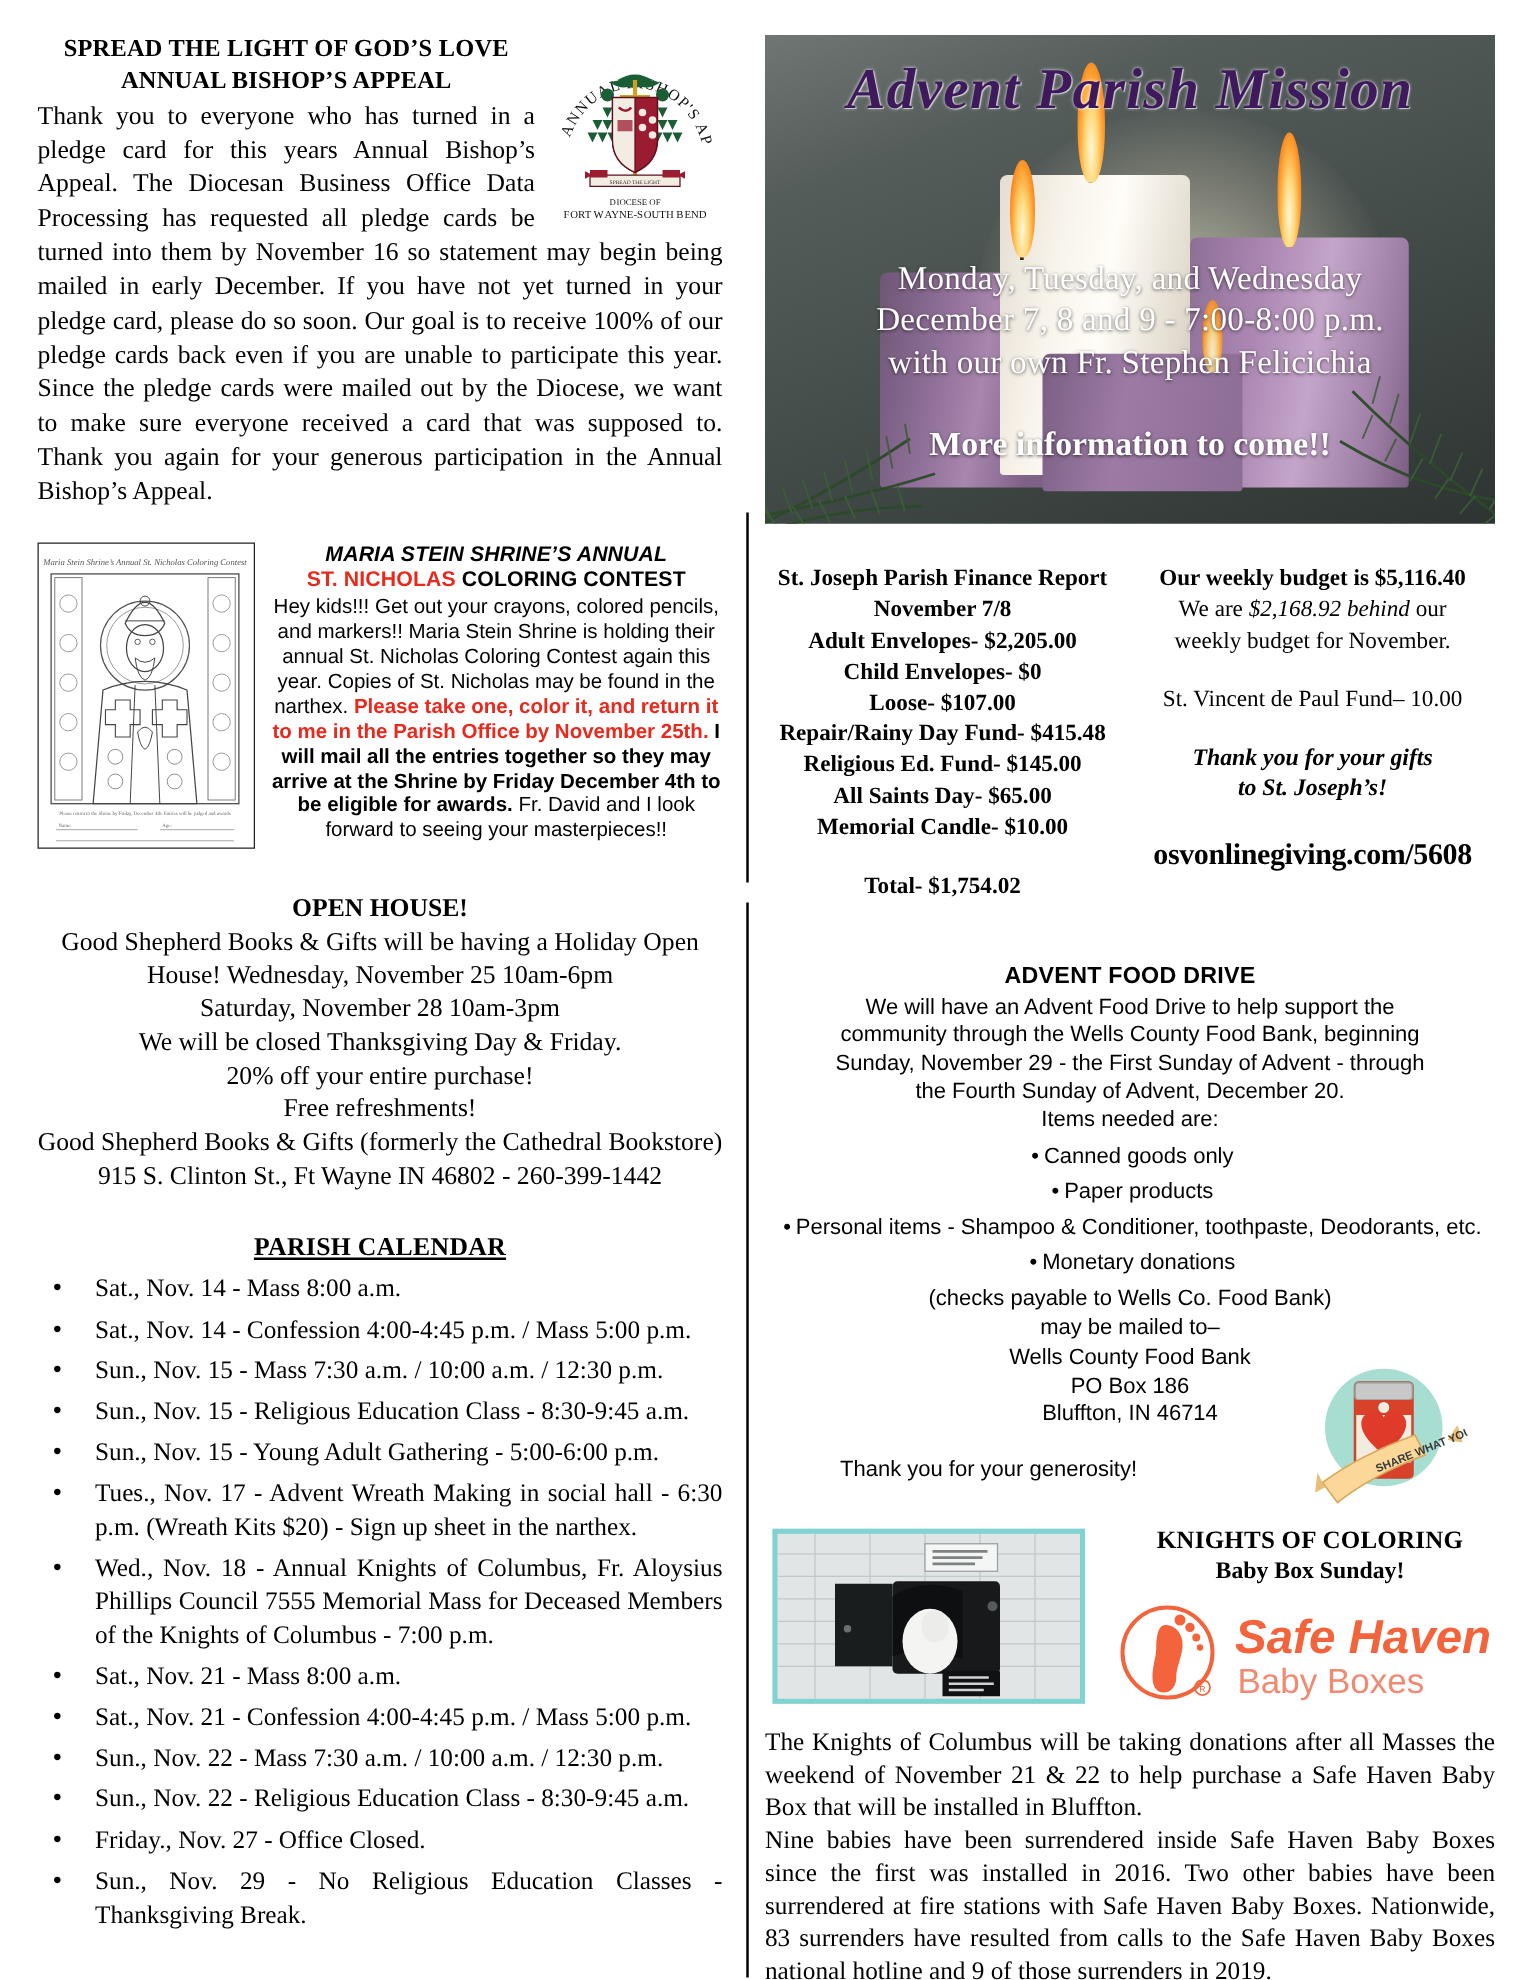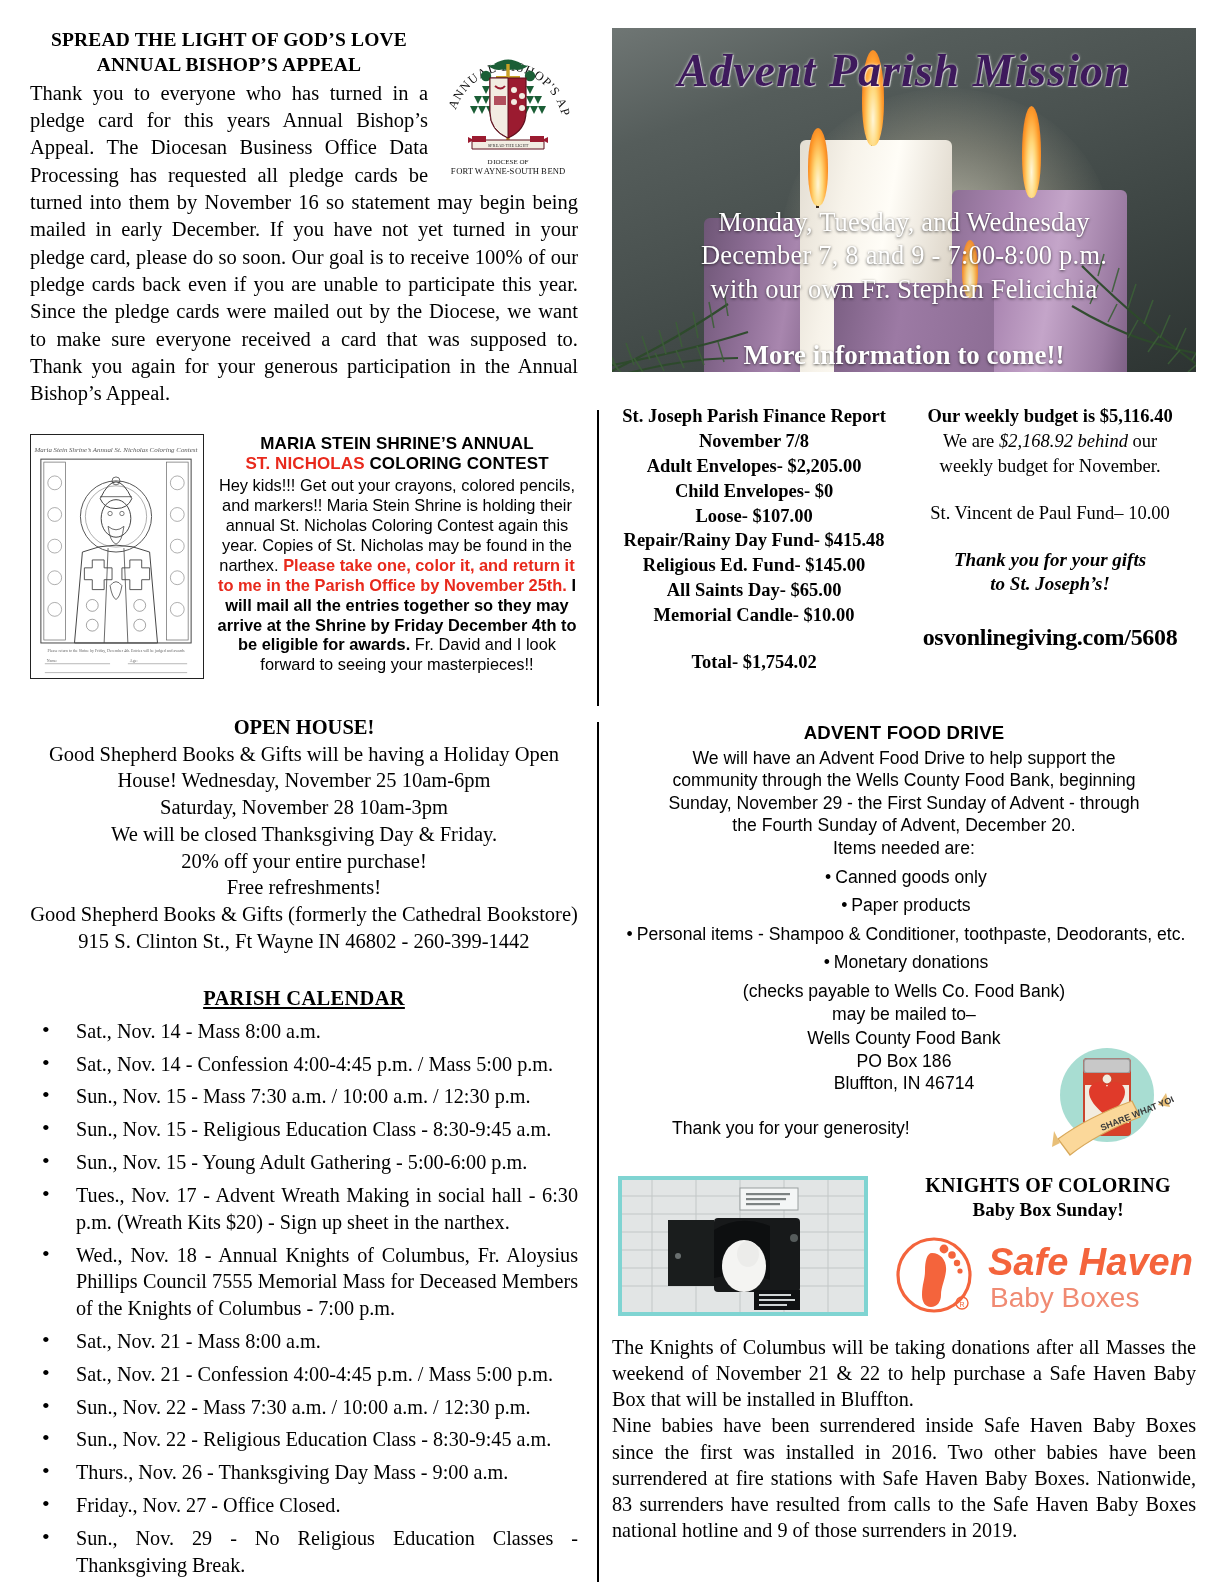--- a/index.html
+++ b/index.html
@@ -25,37 +25,37 @@
   .bishop-head{font-size:19.5px;font-weight:bold;text-align:center;line-height:1.27;letter-spacing:.2px;}
   .bishop-head .l2{display:block;}
   .bishop-body{font-size:20.5px;line-height:1.335;text-align:justify;margin-top:2px;}
   .logo-wrap{float:right;width:140px;height:160px;margin:-8px 0 2px 10px;position:relative;}
   .logo-svg{width:140px;height:160px;display:block;}
 
   
   .contest{margin-top:26px;position:relative;min-height:250px;}
   .contest-img{position:absolute;left:0;top:0;width:172px;height:243px;border:1px solid #222;background:#fff;overflow:hidden;}
   .contest-txt{margin-left:186px;font-family:"Liberation Sans",sans-serif;font-size:16.4px;line-height:1.215;text-align:center;}
-  .contest-h1{font-weight:bold;font-size:17px;letter-spacing:.1px;}
+  .contest-h1{font-weight:bold;font-size:17px;letter-spacing:.1px;font-style:italic;}
   .contest-h2{font-weight:bold;font-size:17px;letter-spacing:.1px;}
   .red{color:#e8291c;}
   .contest-p{margin-top:1px;}
 
   
   .openhouse{margin-top:30px;text-align:center;font-size:20.5px;line-height:1.305;}
   .openhouse .h{font-weight:bold;font-size:20.5px;}
 
   
   .cal-head{margin-top:32px;text-align:center;font-weight:bold;font-size:20.5px;text-decoration:underline;letter-spacing:.3px;}
   ul.cal{list-style:none;margin:8px 0 0 0;padding:0;font-size:20.2px;line-height:1.31;}
   ul.cal li{position:relative;padding-left:46px;margin-bottom:6.5px;text-align:justify;}
   ul.cal li::before{content:"\2022";position:absolute;left:12px;top:-2px;font-size:22px;}
 
   
-  .mission{position:relative;width:584px;height:344px;overflow:hidden;
+  .mission{position:relative;width:584px;height:391px;overflow:hidden;
     background:linear-gradient(160deg,#6f7674 0%,#555d5b 22%,#4a5250 45%,#3d4543 70%,#2d3432 100%);}
   .mb-glow{position:absolute;left:170px;top:60px;width:330px;height:300px;border-radius:50%;
     background:radial-gradient(ellipse at center,rgba(255,248,225,.62) 0%,rgba(255,240,205,.24) 45%,rgba(255,240,205,0) 72%);}
   .candle{position:absolute;border-radius:6px 6px 3px 3px;}
   .c-white{left:188px;top:112px;width:152px;height:240px;
     background:linear-gradient(100deg,#e3ddd2 0%,#f7f3ea 28%,#fffdf7 52%,#e0d9cd 86%,#c9c1b4 100%);}
   .c-purple-r{left:340px;top:162px;width:175px;height:200px;
     background:linear-gradient(100deg,#8d6f95 0%,#ab87b2 30%,#c4a5c9 55%,#9a7aa1 85%,#7a5d82 100%);}
   .c-purple-l{left:92px;top:190px;width:132px;height:172px;
     background:linear-gradient(100deg,#6e5676 0%,#8f6f97 35%,#a886ae 60%,#7e6186 90%);}
@@ -270,21 +270,20 @@
       <li>Sat., Nov. 14 -  Confession 4:00-4:45 p.m. / Mass 5:00 p.m.</li>
       <li>Sun., Nov. 15 - Mass 7:30 a.m. / 10:00 a.m. / 12:30 p.m.</li>
       <li>Sun., Nov. 15 - Religious Education Class - 8:30-9:45 a.m.</li>
       <li>Sun., Nov. 15 - Young Adult Gathering - 5:00-6:00 p.m.</li>
       <li>Tues., Nov. 17 - Advent Wreath Making in social hall - 6:30 p.m. (Wreath Kits $20) - Sign up sheet in the narthex.</li>
       <li>Wed., Nov. 18 - Annual Knights of Columbus, Fr. Aloysius Phillips Council 7555 Memorial Mass for Deceased Members of the Knights of Columbus - 7:00 p.m.</li>
       <li>Sat., Nov. 21 - Mass 8:00 a.m.</li>
       <li>Sat., Nov. 21 -  Confession 4:00-4:45 p.m. / Mass 5:00 p.m.</li>
       <li>Sun., Nov. 22 - Mass 7:30 a.m. / 10:00 a.m. / 12:30 p.m.</li>
       <li>Sun., Nov. 22 - Religious Education Class - 8:30-9:45 a.m.</li>
-      <li>Thurs., Nov. 26 - Thanksgiving Day Mass - 9:00 a.m.</li>
       <li>Friday., Nov. 27 - Office Closed.</li>
       <li>Sun., Nov. 29 - No Religious Education Classes - Thanksgiving Break.</li>
 
     </ul>
   </div>
 
   <div class="col-right">
 
     <div class="mission">
       <div class="mb-glow"></div>

